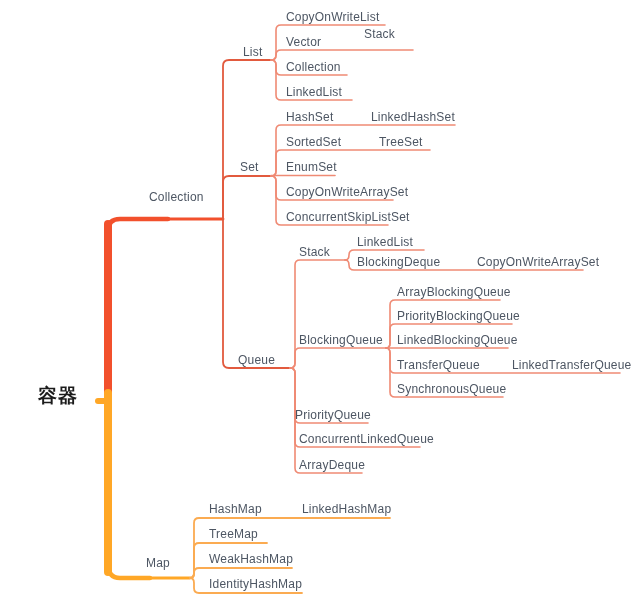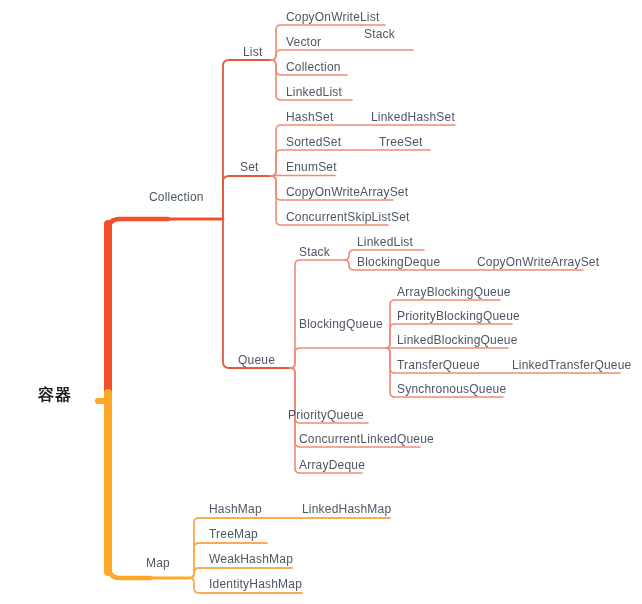--- a/index.html
+++ b/index.html
@@ -13,21 +13,21 @@
   .lines { position:absolute; left:0; top:0; }
   .node {
     position:absolute;
     font-size:12px;
     line-height:12px;
     letter-spacing:.2px;
     color:#4d5663;
     white-space:nowrap;
   }
   .root {
-    font-size:16px;
+    font-size:19px;
     line-height:20px;
     font-weight:bold;
     color:#1c1c1c;
     letter-spacing:1px;
     font-family:"DejaVu Sans","Liberation Sans",sans-serif;
   }
 </style>
 </head>
 <body>
 
@@ -111,29 +111,29 @@
   <span class="node" style="left:379px;top:136px">TreeSet</span>
   <span class="node" style="left:286px;top:161px">EnumSet</span>
   <span class="node" style="left:286px;top:186px">CopyOnWriteArraySet</span>
   <span class="node" style="left:286px;top:211px">ConcurrentSkipListSet</span>
 
   <span class="node" style="left:299px;top:246px">Stack</span>
   <span class="node" style="left:357px;top:236px">LinkedList</span>
   <span class="node" style="left:357px;top:256px">BlockingDeque</span>
   <span class="node" style="left:477px;top:256px">CopyOnWriteArraySet</span>
 
-  <span class="node" style="left:299px;top:318px">BlockingQueue</span>
+  <span class="node" style="left:299px;top:334px">BlockingQueue</span>
   <span class="node" style="left:397px;top:286px">ArrayBlockingQueue</span>
   <span class="node" style="left:397px;top:310px">PriorityBlockingQueue</span>
   <span class="node" style="left:397px;top:334px">LinkedBlockingQueue</span>
   <span class="node" style="left:397px;top:359px">TransferQueue</span>
   <span class="node" style="left:512px;top:359px">LinkedTransferQueue</span>
   <span class="node" style="left:397px;top:383px">SynchronousQueue</span>
 
-  <span class="node" style="left:288px;top:409px">PriorityQueue</span>
+  <span class="node" style="left:295px;top:409px">PriorityQueue</span>
   <span class="node" style="left:299px;top:433px">ConcurrentLinkedQueue</span>
   <span class="node" style="left:299px;top:459px">ArrayDeque</span>
 
   <span class="node" style="left:209px;top:503px">HashMap</span>
   <span class="node" style="left:302px;top:503px">LinkedHashMap</span>
   <span class="node" style="left:209px;top:528px">TreeMap</span>
   <span class="node" style="left:209px;top:553px">WeakHashMap</span>
   <span class="node" style="left:209px;top:578px">IdentityHashMap</span>
 
 </div>

